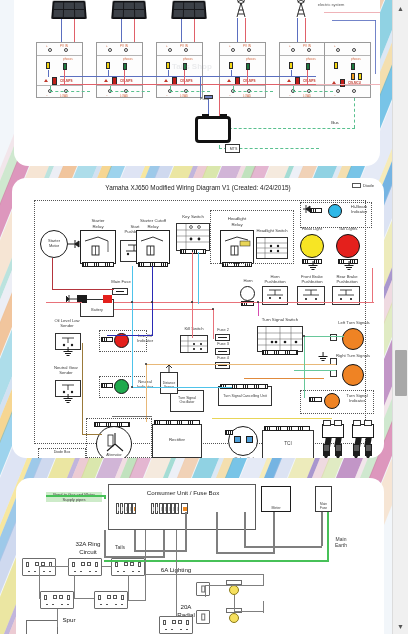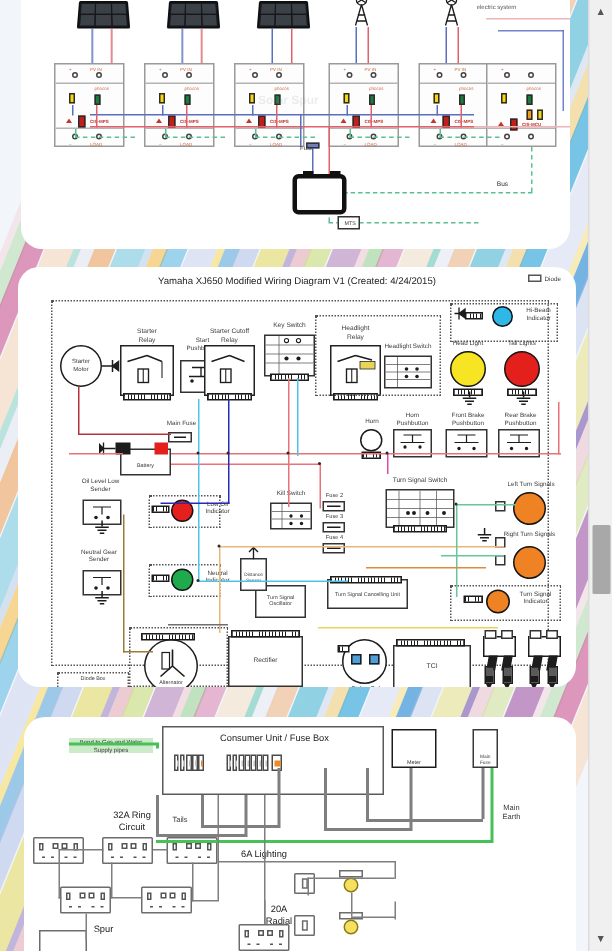--- a/index.html
+++ b/index.html
@@ -509,21 +509,21 @@
         <div class="box" style="left:190px;top:137px;width:9px;height:4px;border:1px solid #333;background:#6f7fc0;"></div>
         <div class="wire w-blue" style="left:194px;top:141px;width:1.4px;height:18px;"></div>
         <div class="wire w-red" style="left:205px;top:148px;width:1.4px;height:12px;"></div>
         <div class="pv-battery" style="left:181px;top:158px;">
           <div class="nub" style="left:4px;"></div>
           <div class="nub" style="left:22px;"></div>
         </div>
 
       <div class="lbl" style="left:282px;top:44px;width:70px;font-size:4px;color:#555;">electric system</div>
 
-      <div class="watermark" style="left:158px;top:104px;font-size:8px;">Solar Spur</div>
+      <div class="watermark" style="left:158px;top:104px;font-size:8px;">Tails Shop</div>
 
       <div class="lbl" style="left:306px;top:162px;width:30px;font-size:4.4px;color:#333;">Bus</div>
       <div class="lbl" style="left:186px;top:138px;width:24px;font-size:4px;color:#333;text-align:left;">Fuse</div>
       <div class="box" style="left:211px;top:186px;width:15px;height:9px;border:1px solid #333;font-size:3.6px;">
         <div class="lbl" style="left:0;top:1.5px;width:15px;font-size:3.6px;">MTS</div>
       </div>
     </div>
   </div>
 
   <div class="card" id="card-moto">

